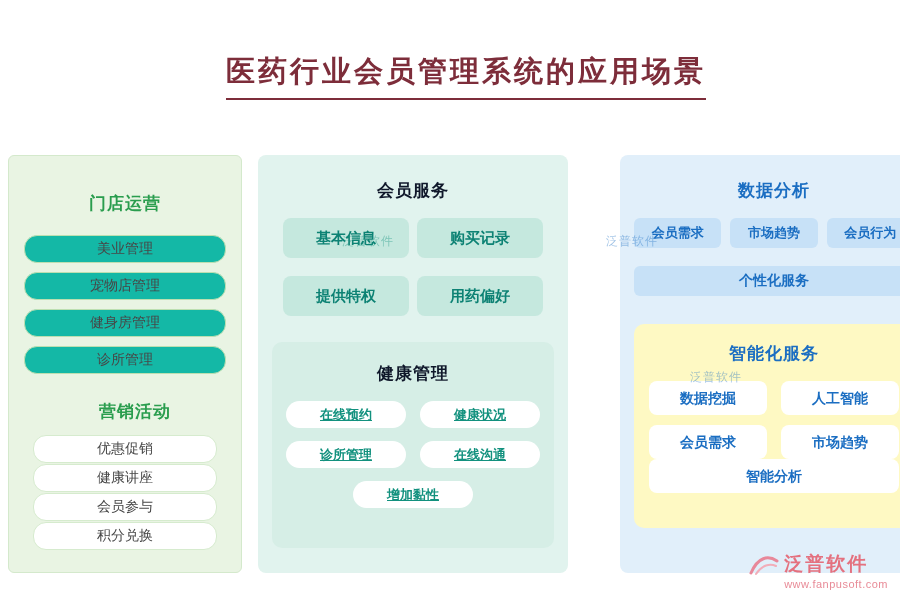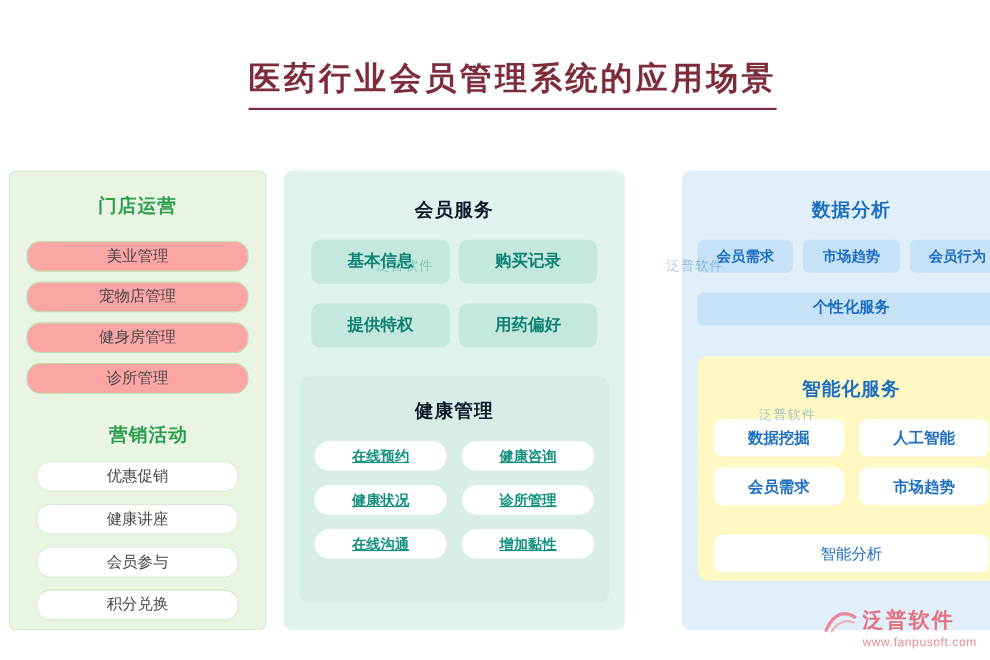--- a/index.html
+++ b/index.html
@@ -21,35 +21,35 @@
     left:8px; width:234px; background:#e9f4e3; border:1px solid #d4e9cc;
     border-radius:6px; padding-top:20px;
   }
   .panel-teal {
     left:258px; width:310px; background:#e1f3ee; border-radius:8px; padding:16px 14px 0;
   }
   .panel-blue {
     left:620px; width:308px; background:#e1effa; border-radius:8px; padding:16px 14px 0;
   }
 
-  .p-title { font-size:17px; font-weight:bold; letter-spacing:1px; }
+  .p-title { font-size:17px; font-weight:bold; letter-spacing:1px;margin-top:16px; }
   .p-title.green { color:#2a9d4e; margin-bottom:20px; }
   .p-title.green.sub { margin-top:26px; margin-bottom:12px;padding-left:20px; }
   .p-title.teal  { color:#0f172a; margin:8px 0 16px;text-align:center; }
   .p-title.teal.sub { margin:4px 0 16px; }
   .p-title.blue  { color:#1b6ec2; margin:8px 0 16px; }
   .p-title.blue.sub { margin:4px 0 16px; }
 
   
   .g-pill {
     width:202px; margin:9px auto 0; padding:4px 0; font-size:14px; color:#474747;
-    background:#fca5a5; border:1px solid #bcdfb1; border-radius:13px;font-family:Liberation Serif, serif;
+    background:#14b8a6; border:1px solid #bcdfb1; border-radius:13px;font-family:Liberation Serif, serif;
   }
   .gw-pill {
-    width:184px; margin:11px auto 0; padding:4px 0; font-size:14px; color:#474747;
+    width:184px; margin:1px auto 0; padding:4px 0; font-size:14px; color:#474747;
     background:#ffffff; border:1px solid #d6ebce; border-radius:13px;
   }
 
   
   .t-grid { display:flex; flex-wrap:wrap; justify-content:center; gap:18px 8px; }
   .t-btn {
     width:126px; height:40px; line-height:40px; background:#c5e8de; border-radius:8px;
     color:#0d8274; font-weight:bold; font-size:15px;
   }
   .nested-teal {
@@ -72,22 +72,22 @@
     background:#c7e1f7; border-radius:6px; color:#1b6ec2; font-weight:bold; font-size:14px;font-family:Liberation Mono, monospace; }
   .nested-blue {
     margin:28px auto 0; width:280px; height:204px; background:#fef9c3;
     border-radius:10px; padding:14px 12px 0;
   }
   .bw-grid { display:flex; flex-wrap:wrap; justify-content:center; gap:10px 14px; }
   .bw-btn {
     width:118px; height:34px; line-height:34px; background:#ffffff; border-radius:8px;
     color:#1b6ec2; font-weight:bold; font-size:14px;
   }
-  .bw-wide { margin-top:27px; width:250px; height:34px; line-height:34px;
-    background:#ffffff; border-radius:8px; color:#1b6ec2; font-weight:normal; font-size:14px;
+  .bw-wide { margin-top:0; width:250px; height:34px; line-height:34px;
+    background:#ffffff; border-radius:8px; color:#1b6ec2; font-weight:bold; font-size:14px;
     display:inline-block; }
 
   
   .wm { position:absolute; font-size:12px; opacity:.4; letter-spacing:1px; }
   .wm-teal  { color:#12917e; left:342px; top:233px; }
   .wm-blue1 { color:#1b6ec2; left:606px; top:233px; }
   .wm-blue2 { color:#1b6ec2; left:690px; top:369px; }
 
   
   .brand { position:absolute; right:12px; bottom:10px; display:flex; align-items:flex-start; gap:5px; color:#e4717f; }
@@ -120,21 +120,20 @@
     <div class="t-grid">
       <div class="t-btn">基本信息</div>
       <div class="t-btn">购买记录</div>
       <div class="t-btn">提供特权</div>
       <div class="t-btn">用药偏好</div>
     </div>
     <div class="nested-teal">
       <h2 class="p-title teal sub">健康管理</h2>
       <div class="tw-grid">
         <div class="tw-pill">在线预约</div>
-        <div class="tw-pill">健康咨询</div>
         <div class="tw-pill">健康状况</div>
         <div class="tw-pill">诊所管理</div>
         <div class="tw-pill">在线沟通</div>
         <div class="tw-pill">增加黏性</div>
       </div>
     </div>
   </section>
 
   <section class="panel panel-blue">
     <h2 class="p-title blue">数据分析</h2>

